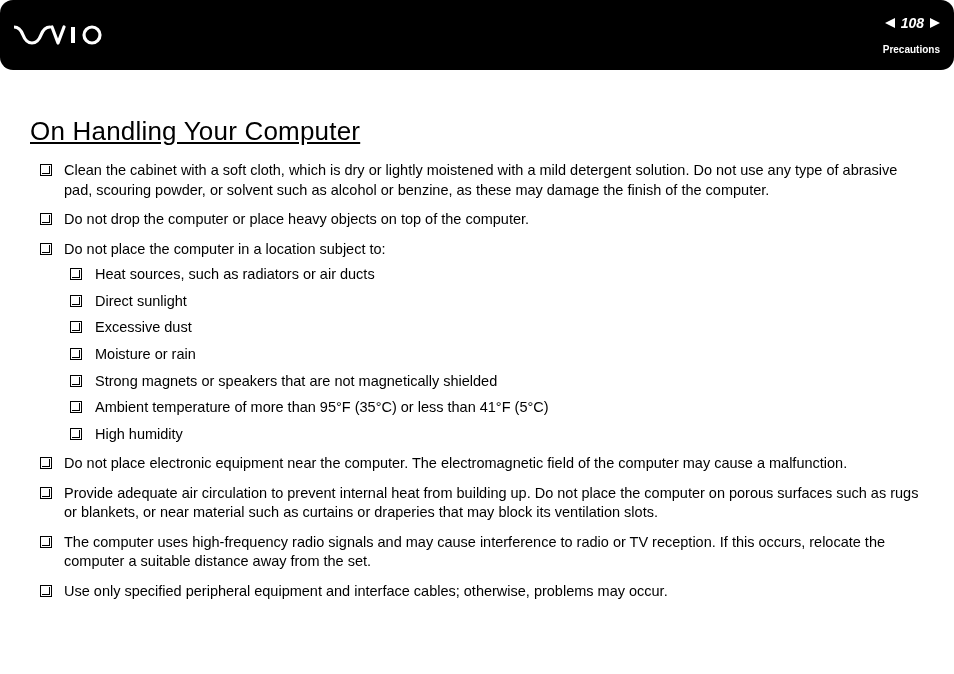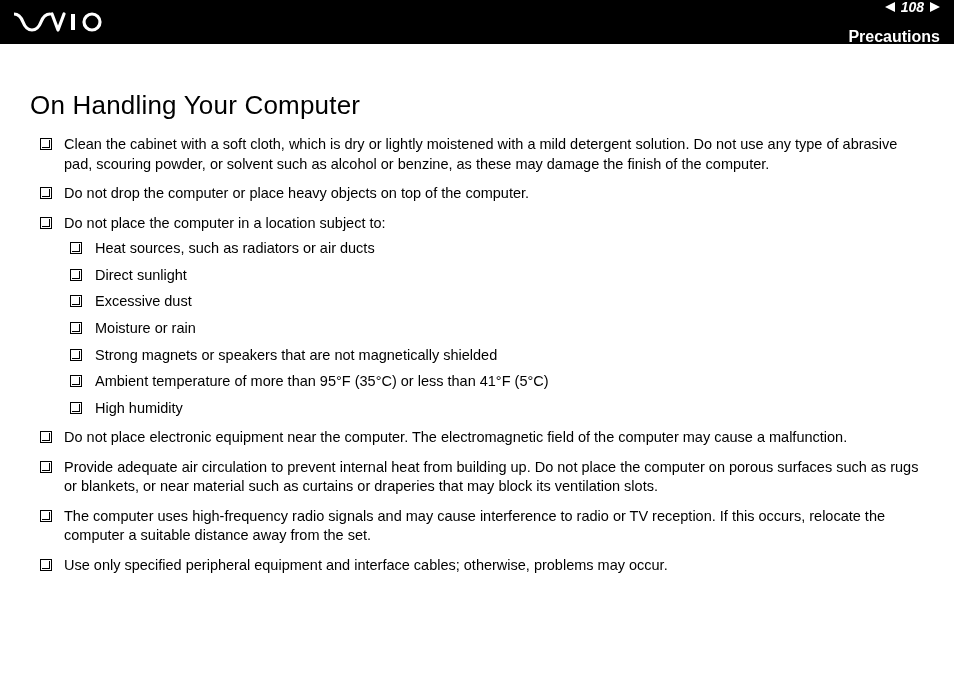--- a/index.html
+++ b/index.html
@@ -1,26 +1,26 @@
 <!DOCTYPE html>
 <html><head>
 <meta charset="utf-8">
 <style>
   html, body { margin: 0; padding: 0; width: 954px; height: 674px; font-family: Arial, Helvetica, sans-serif; background: #fff; color: #000; }
-  .header { background: #000; height: 38px; display: flex; align-items: center; justify-content: space-between; padding: 3px 14px; }
+  .header { background: #000; height: 38px; display: flex; align-items: center; justify-content: space-between; padding: 16px 14px; border-radius: 13px; }
   .logo { display: flex; align-items: center; }
   .header-right { text-align: right; color: #fff; }
   .page-nav { display: flex; align-items: center; justify-content: flex-end; gap: 6px; }
   .page-num { font-style: italic; font-weight: bold; font-size: 14px; }
-  .section-label { font-weight: bold; font-size: 16px; margin-top: 13px; }
+  .section-label { font-weight: bold; font-size: 10px; margin-top: 13px; }
   .arrow { width: 0; height: 0; border-top: 5px solid transparent; border-bottom: 5px solid transparent; }
   .arrow-left { border-right: 10px solid #fff; }
   .arrow-right { border-left: 10px solid #fff; }
   .content { padding: 20px 30px 20px 30px; }
-  h1 { font-weight: normal; font-size: 26px; margin: 26px 0 14px 0; letter-spacing: 0.2px; }
+  h1 { font-weight: normal; font-size: 26px; margin: 26px 0 14px 0; letter-spacing: 0.2px; text-decoration: underline; }
   ul.top { list-style: none; padding: 0; margin: 0 0 0 10px; }
   ul.top > li { position: relative; padding-left: 24px; margin-bottom: 10px; font-size: 14.5px; line-height: 1.35; }
   ul.sub { list-style: none; padding: 0; margin: 6px 0 0 6px; }
   ul.sub > li { position: relative; padding-left: 25px; margin-bottom: 7px; font-size: 14.5px; line-height: 1.35; }
   .bullet-box { position: absolute; left: 0; top: 3px; width: 10px; height: 10px; border: 1.3px solid #000; }
   .bullet-box::after { content: ""; position: absolute; left: 1px; top: 1px; width: 7px; height: 7px; border-right: 1.3px solid #000; border-bottom: 1.3px solid #000; }
 </style>
 </head>
 <body>
 

